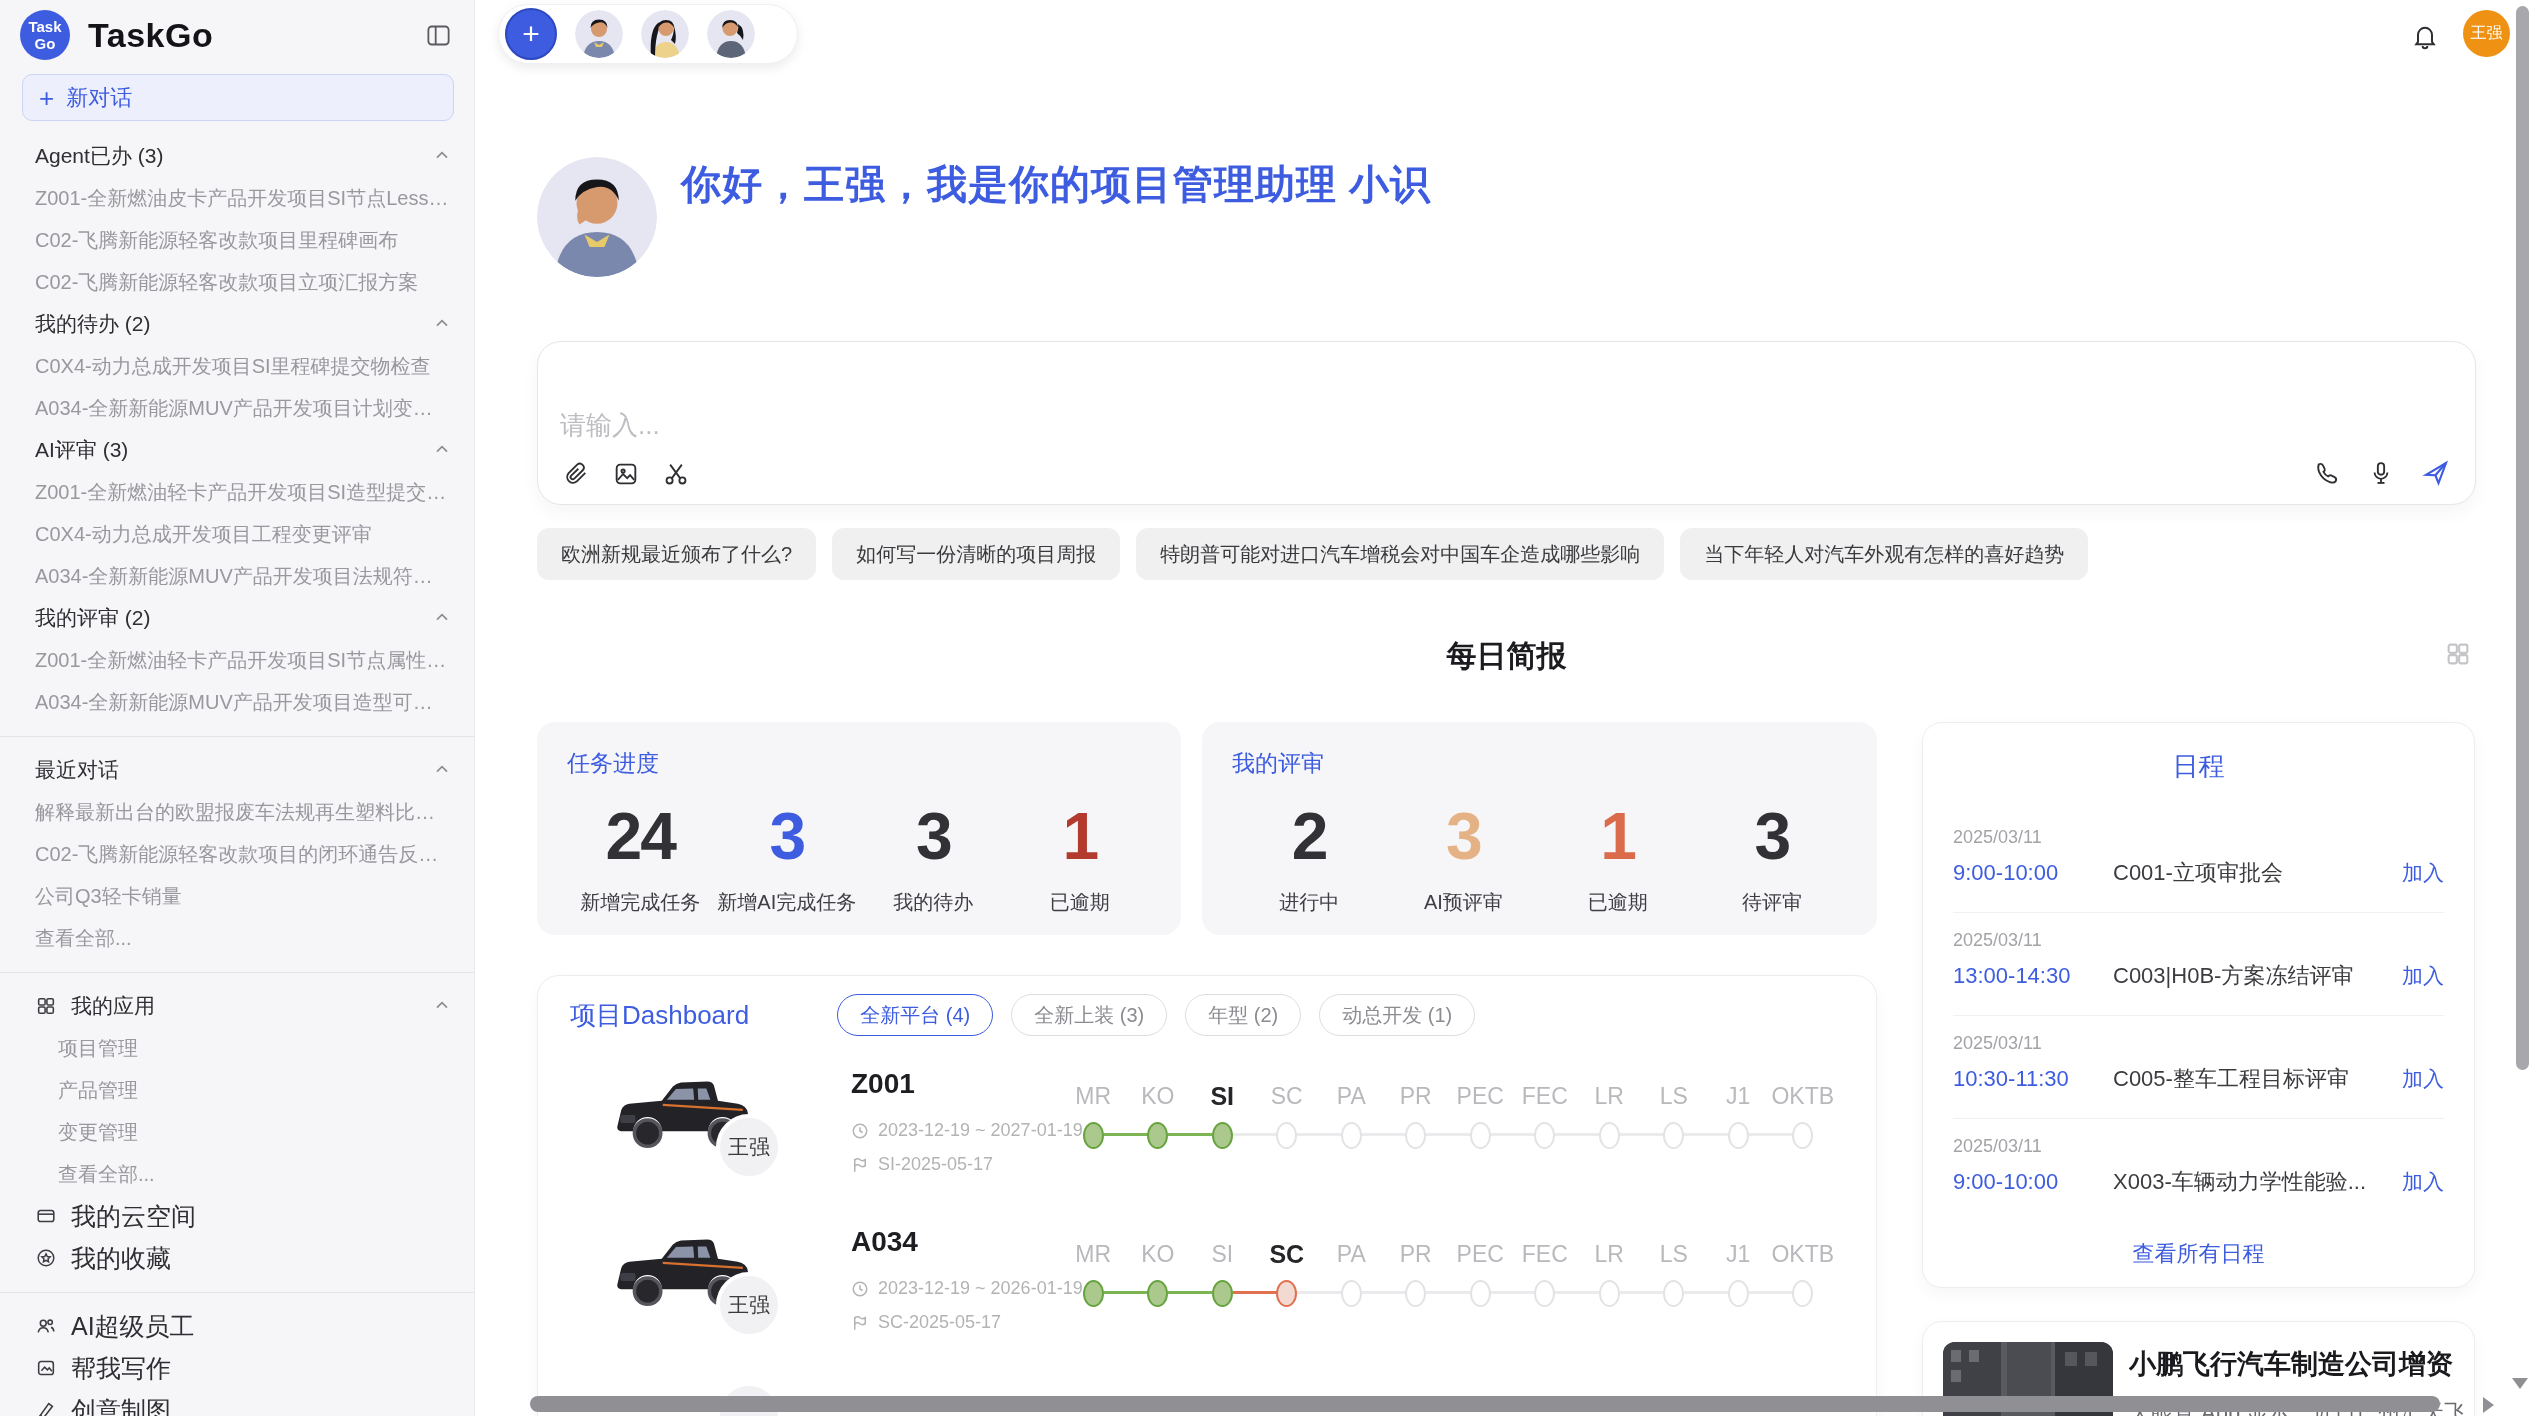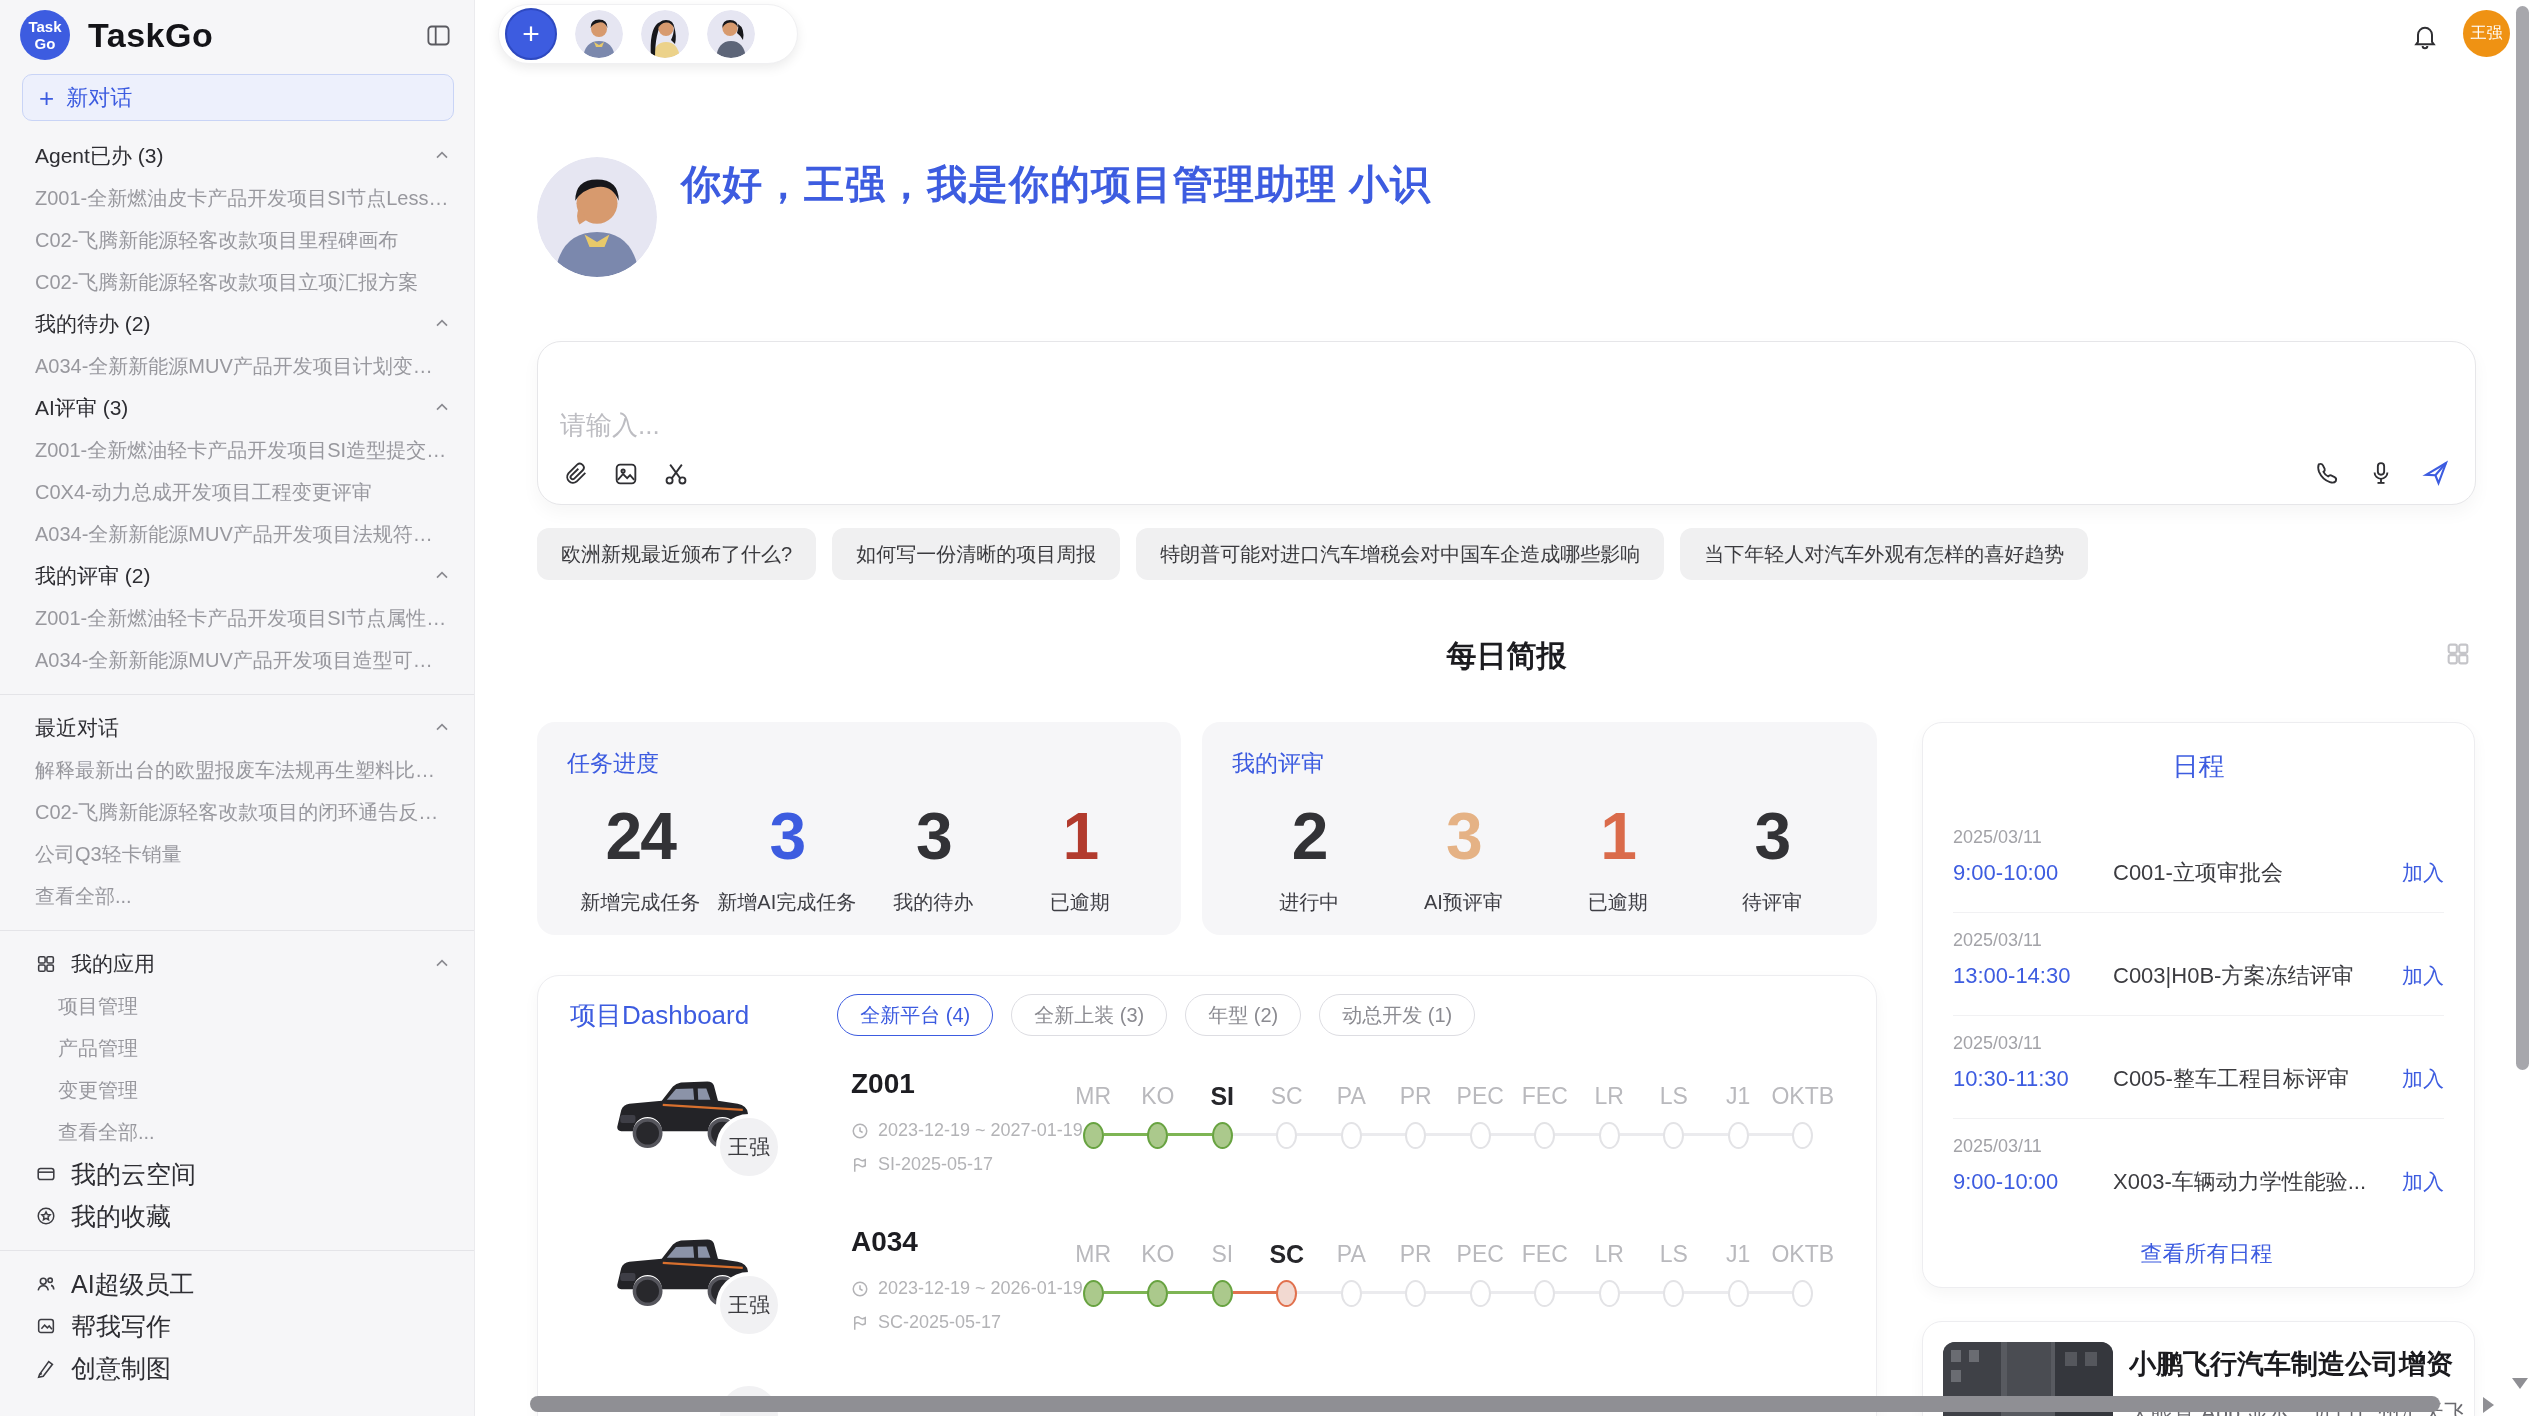--- a/index.html
+++ b/index.html
@@ -88,21 +88,21 @@
   .sched-card{position:absolute;left:1447px;top:722px;width:553px;height:566px;background:#fff;border:1px solid #ededf0;border-radius:20px;box-shadow:0 6px 16px rgba(0,0,0,.04);}
   .sched-title{text-align:center;font-size:26px;color:#3d5ce0;margin-top:26px;}
   .events{padding:26px 30px 0 30px;}
   .event{padding:16px 0 24px 0;}
   .event + .event{border-top:1px solid #f1f1f3;}
   .ev-date{font-size:18px;color:#a3a3a8;line-height:22px;}
   .ev-row{display:flex;align-items:center;margin-top:10px;height:30px;}
   .ev-time{width:160px;font-size:22px;color:#3d5ce0;flex:0 0 auto;}
   .ev-name{flex:1;font-size:22px;color:#3c3c40;white-space:nowrap;overflow:hidden;text-overflow:ellipsis;}
   .ev-join{background:none;border:none;font-size:21px;color:#3d5ce0;cursor:pointer;padding:0;margin-left:12px;font-family:inherit;}
-  .view-all{position:absolute;left:8px;right:0;bottom:18px;text-align:center;font-size:22px;color:#3d5ce0;background:none;border:none;cursor:pointer;width:100%;font-family:inherit;}
+  .view-all{position:absolute;left:0;right:0;bottom:18px;text-align:center;font-size:22px;color:#3d5ce0;background:none;border:none;cursor:pointer;width:100%;font-family:inherit;}
   
   .news-card{position:absolute;left:1447px;top:1321px;width:553px;height:190px;background:#fff;border:1px solid #ededf0;border-radius:20px;box-shadow:0 6px 16px rgba(0,0,0,.04);cursor:pointer;overflow:hidden;}
   .news-img{position:absolute;left:20px;top:20px;width:170px;height:130px;border-radius:12px;overflow:hidden;}
   .news-title{position:absolute;left:206px;top:24px;right:18px;font-size:27px;font-weight:700;color:#1a1a1e;white-space:nowrap;overflow:hidden;}
   .news-excerpt{position:absolute;left:206px;top:76px;right:10px;font-size:22px;color:#6a6a6f;white-space:nowrap;overflow:hidden;}
   
   .vscroll{position:absolute;right:3px;top:6px;width:13px;height:1064px;border-radius:7px;background:#a7a7ac;cursor:pointer;}
   .v-arrow{position:absolute;right:4px;top:1378px;width:0;height:0;border-left:8px solid transparent;border-right:8px solid transparent;border-top:11px solid #8f8f94;cursor:pointer;}
   .hscroll{position:absolute;left:55px;top:1396px;width:1910px;height:16px;border-radius:8px;background:#8f8f94;cursor:pointer;}
   .h-arrow{position:absolute;left:2008px;top:1397px;width:0;height:0;border-top:8px solid transparent;border-bottom:8px solid transparent;border-left:11px solid #8f8f94;cursor:pointer;}
@@ -142,20 +142,21 @@
         <div class="s-item">C02-飞腾新能源轻客改款项目立项汇报方案</div>
       </div>
 
     <div class="sec-h">
       <span class="sec-title">我的待办 (2)</span>
       <svg class="chev" width="20" height="20" viewBox="0 0 24 24" fill="none" stroke="currentColor" stroke-width="2">
           <polyline points="6 14 12 8 18 14"></polyline>
         </svg>
     </div>
     <div>
+        <div class="s-item">C0X4-动力总成开发项目SI里程碑提交物检查</div>
         <div class="s-item">A034-全新新能源MUV产品开发项目计划变更表编写</div>
       </div>
 
     <div class="sec-h">
       <span class="sec-title">AI评审 (3)</span>
       <svg class="chev" width="20" height="20" viewBox="0 0 24 24" fill="none" stroke="currentColor" stroke-width="2">
           <polyline points="6 14 12 8 18 14"></polyline>
         </svg>
     </div>
     <div>

